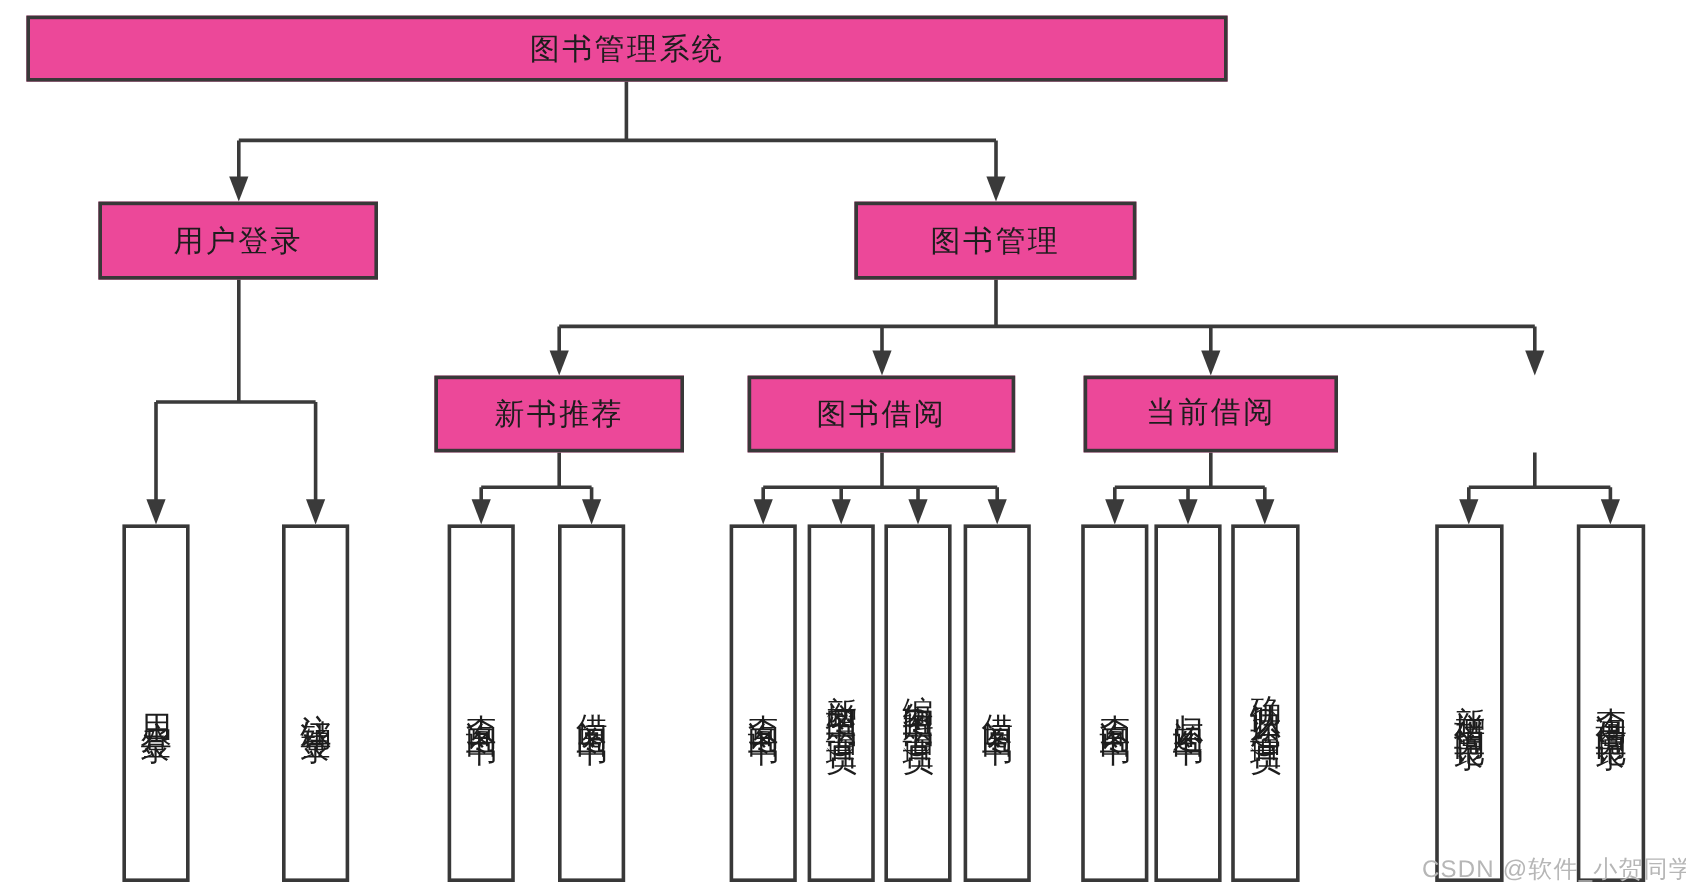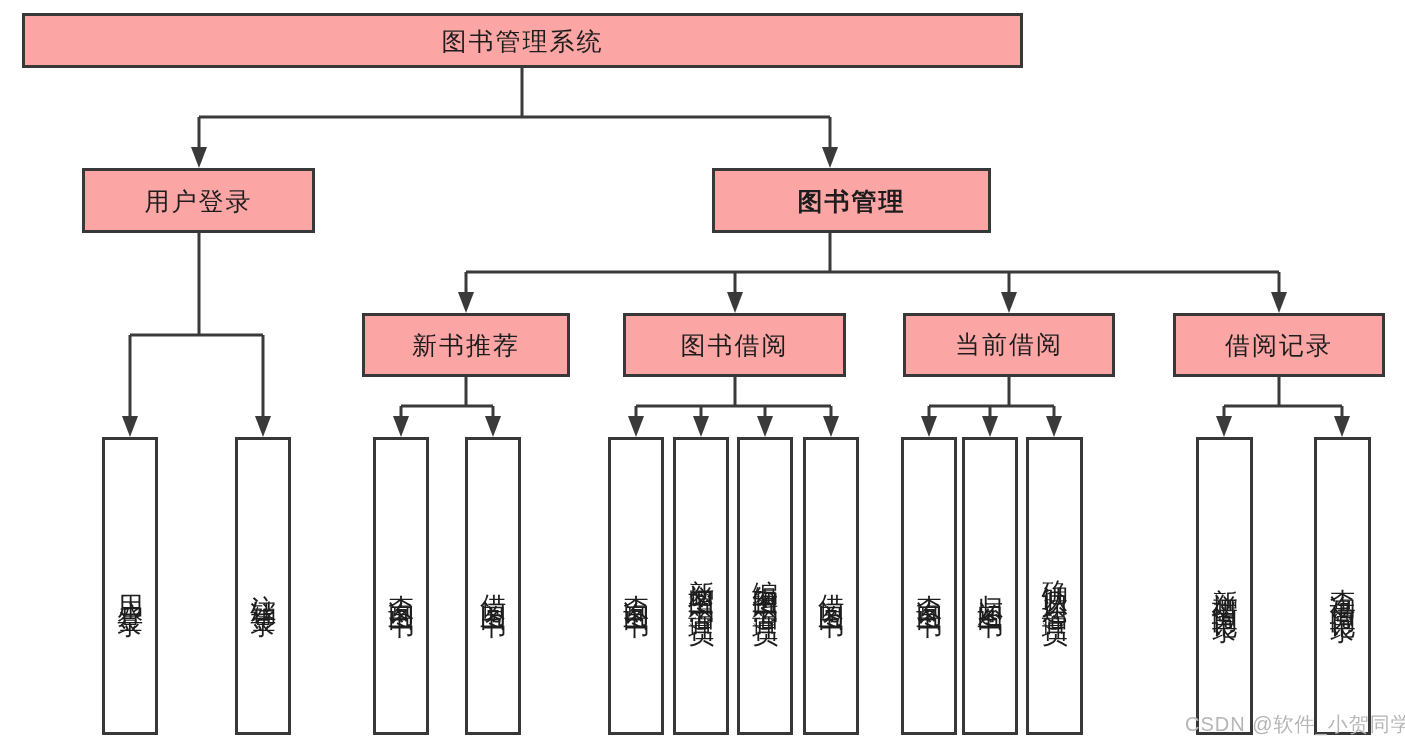--- a/index.html
+++ b/index.html
@@ -19,21 +19,21 @@
     position: absolute;
     left: 0;
     top: 0;
     width: 1405px;
     height: 747px;
   }
   .box {
     position: absolute;
     box-sizing: border-box;
     border: 3px solid #383838;
-    background: #fca5a5;
+    background: #ec4899;
     color: #1d1d1d;
     display: flex;
     align-items: center;
     justify-content: center;
     font-size: 25px;
     letter-spacing: 2px;
     text-align: center;
     line-height: 1.2;
   }
   .vbox {
@@ -94,26 +94,25 @@
       <polygon points="982,416 998,416 990,437"></polygon>
       <polygon points="1046,416 1062,416 1054,437"></polygon>
       <polygon points="1216,416 1232,416 1224,437"></polygon>
       <polygon points="1334,416 1350,416 1342,437"></polygon>
     </g>
   </svg>
 
   <div class="box" style="left:22px; top:13px; width:1001px; height:55px;">图书管理系统</div>
 
   <div class="box" style="left:82px; top:168px; width:233px; height:65px;">用户登录</div>
-  <div class="box" style="left:712px; top:168px; width:279px; height:65px;font-weight:bold;">图书管理</div>
+  <div class="box" style="left:712px; top:168px; width:235px; height:65px;">图书管理</div>
 
   <div class="box" style="left:362px; top:313px; width:208px; height:64px;">新书推荐</div>
   <div class="box" style="left:623px; top:313px; width:223px; height:64px;">图书借阅</div>
   <div class="box" style="left:903px; top:313px; width:212px; height:64px;font-family:Liberation Serif, serif;">当前借阅</div>
-  <div class="box" style="left:1173px; top:313px; width:212px; height:64px;">借阅记录</div>
 
   <div class="vbox" style="left:102px; top:437px; width:56px; height:298px;">用户登录</div>
   <div class="vbox" style="left:235px; top:437px; width:56px; height:298px;">注销登录</div>
   <div class="vbox" style="left:373px; top:437px; width:56px; height:298px;">查询图书</div>
   <div class="vbox" style="left:465px; top:437px; width:56px; height:298px;">借阅图书</div>
   <div class="vbox" style="left:608px; top:437px; width:56px; height:298px;">查询图书</div>
   <div class="vbox" style="left:673px; top:437px; width:56px; height:298px;">新增图书（管理员）</div>
   <div class="vbox" style="left:737px; top:437px; width:56px; height:298px;">编辑图书（管理员）</div>
   <div class="vbox" style="left:803px; top:437px; width:56px; height:298px;">借阅图书</div>
   <div class="vbox" style="left:901px; top:437px; width:56px; height:298px;">查询图书</div>

